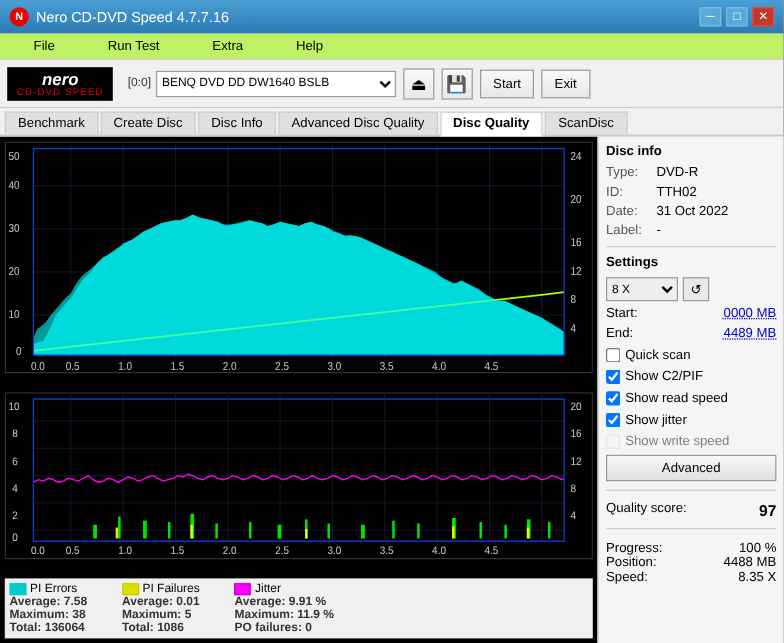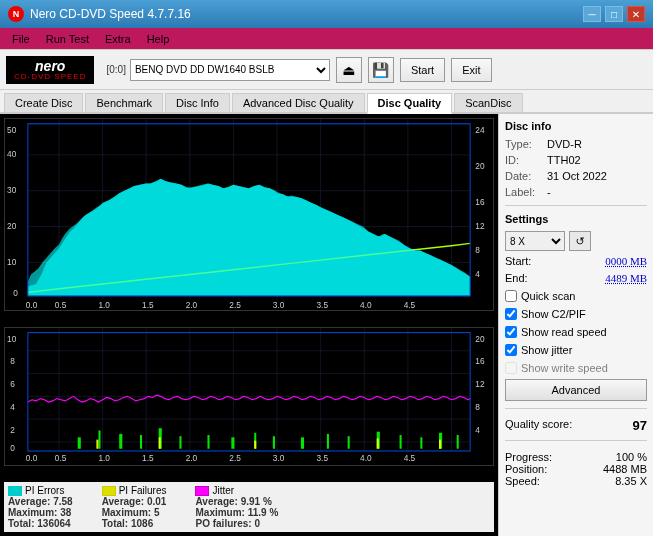--- a/index.html
+++ b/index.html
@@ -52,26 +52,27 @@
       border: 1px solid #7bbce0;
       color: white;
       font-size: 10px;
       cursor: pointer;
       display: flex;
       align-items: center;
       justify-content: center;
     }
     .title-btn.close { background: #c0392b; border-color: #e74c3c; }
     .menu-bar {
-      background: #be185d;
+      background: #bef264;
       height: 22px;
       display: flex;
       align-items: center;
-      padding: 0 4px;
+      padding: 0 20px;
       border-bottom: 1px solid #ccc;
+      gap: 28px;
     }
     .menu-item {
       padding: 2px 8px;
       cursor: pointer;
       font-size: 11px;
     }
     .toolbar {
       background: #f0f0f0;
       height: 40px;
       display: flex;
@@ -259,21 +260,21 @@
       display: flex;
       align-items: center;
       justify-content: center;
     }
     .mb-row {
       display: flex;
       justify-content: space-between;
       font-size: 11px;
       margin-bottom: 1px;
     }
-    .mb-value { color: #0000cc; cursor: pointer; text-decoration: underline dotted; font-family: Liberation Serif, serif; }
+    .mb-value { color: #0000cc; cursor: pointer; text-decoration: underline dotted; }
     .checkbox-row {
       display: flex;
       align-items: center;
       gap: 4px;
       font-size: 11px;
       margin: 1px 0;
     }
     .checkbox-row input[type=checkbox] { margin: 0; width: 12px; height: 12px; }
     .advanced-btn {
       width: 100%;
@@ -340,22 +341,22 @@
     <span class="drive-label">[0:0]</span>
     <select class="drive-dropdown"><option>BENQ DVD DD DW1640 BSLB</option></select>
   </div>
   <div class="toolbar-icon-btn" title="Eject">⏏</div>
   <div class="toolbar-icon-btn" title="Save">💾</div>
   <button class="toolbar-btn">Start</button>
   <button class="toolbar-btn">Exit</button>
 </div>
 
 <div class="tab-bar">
+  <div class="tab">Benchmark</div>
   <div class="tab">Create Disc</div>
-  <div class="tab">Benchmark</div>
   <div class="tab">Disc Info</div>
   <div class="tab">Advanced Disc Quality</div>
   <div class="tab active">Disc Quality</div>
   <div class="tab">ScanDisc</div>
 </div>
 
 <div class="main-content">
 
   <div class="chart-area">
 

